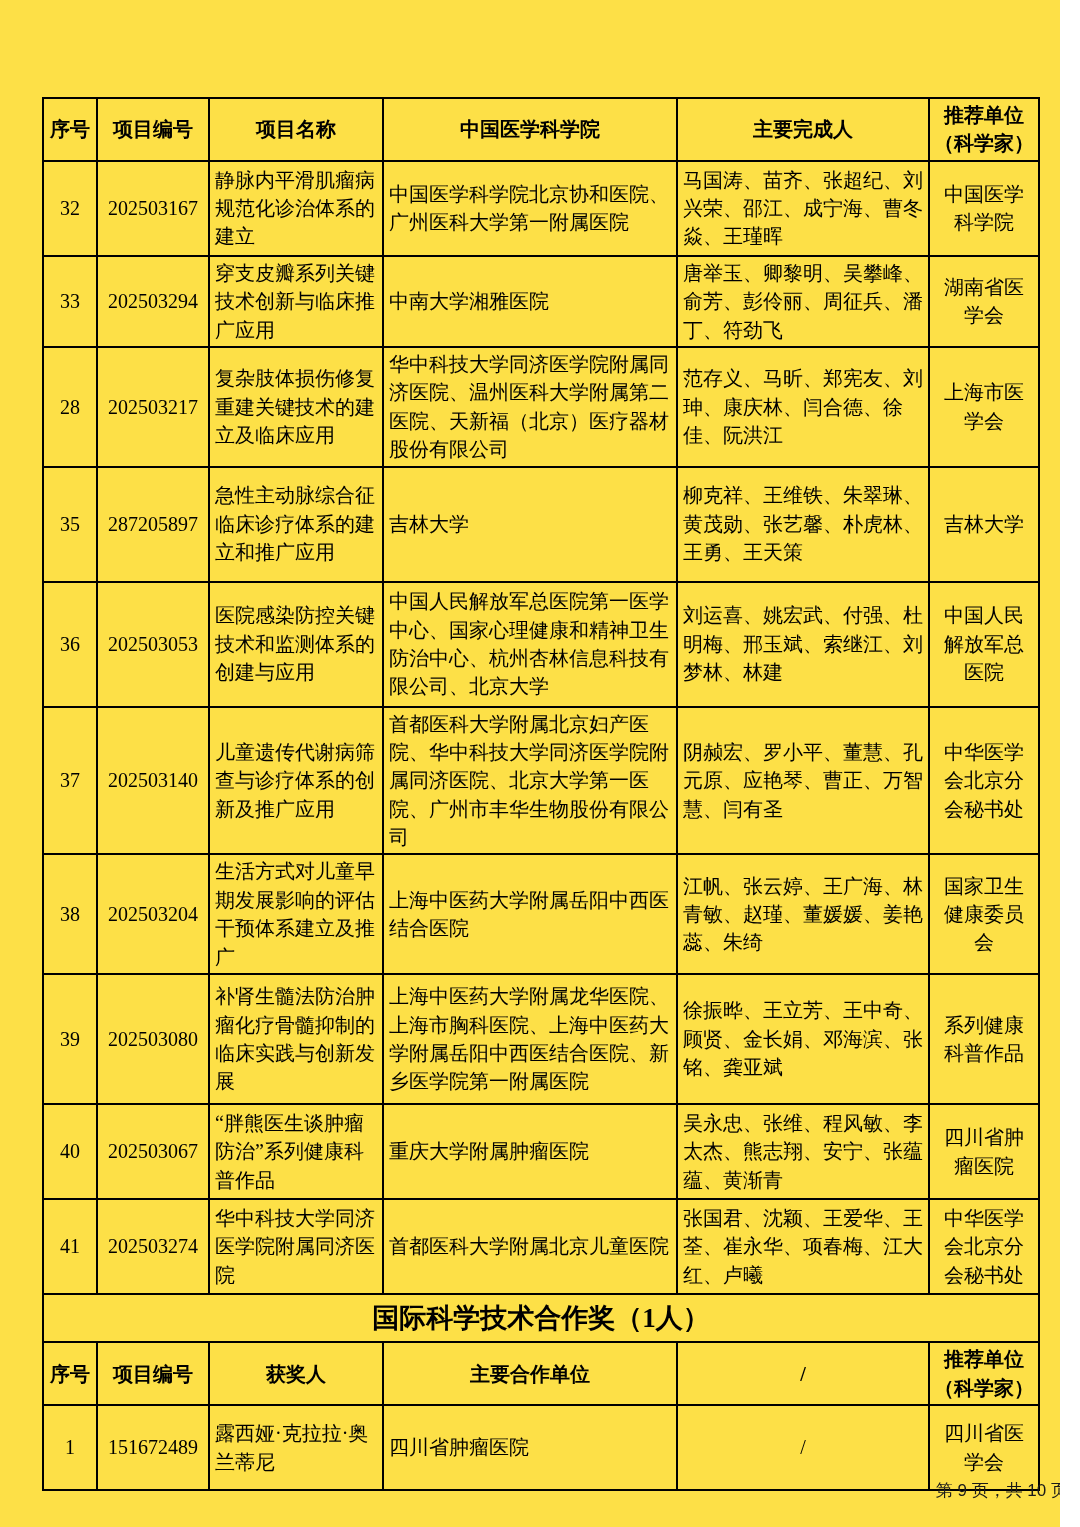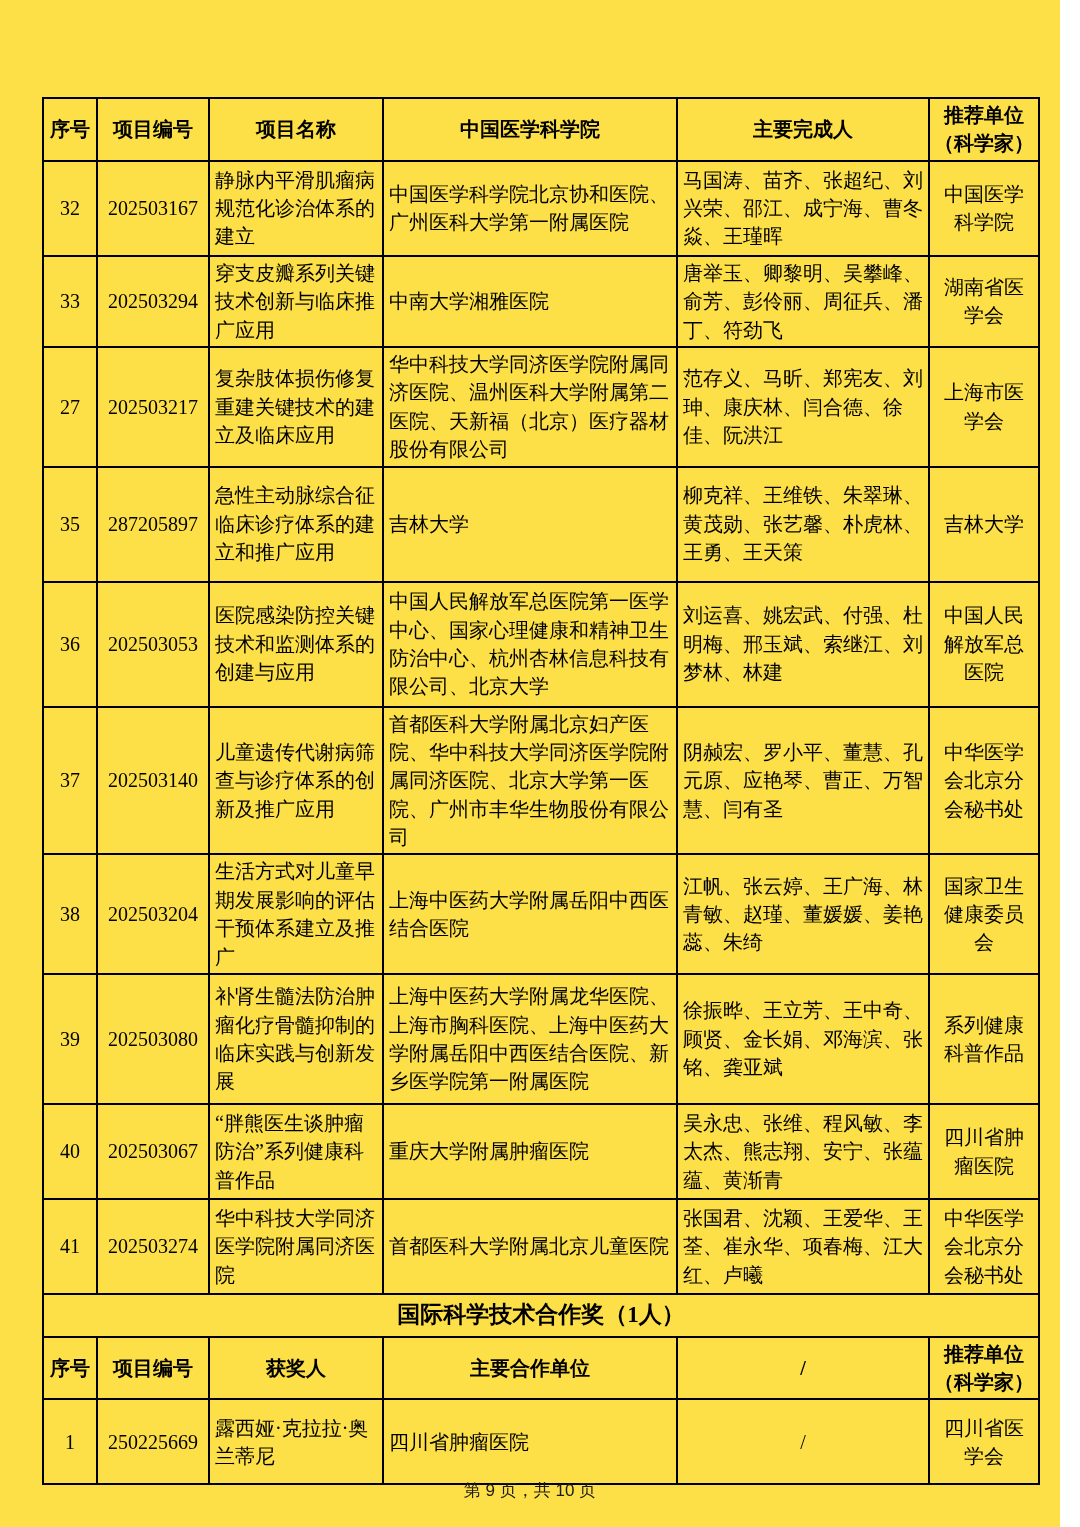--- a/index.html
+++ b/index.html
@@ -23,27 +23,27 @@
   }
   table.awards th{font-weight:bold;text-align:center;padding:2px 2px;}
   .c{text-align:center;}
   .l{text-align:left;}
   .prewrap{white-space:pre-line;border-radius:11px;}
   tr.rh40{height:40px;} tr.rh50{height:50px;} tr.rh85{height:85px;}
   tr.rh90{height:90px;} tr.rh95{height:95px;} tr.rh110{height:110px;}
   tr.rh115{height:115px;} tr.rh125{height:125px;} tr.rh130{height:130px;}
   tr.rh140{height:140px;}
   tr.section-title td{
-    font-size:23px;font-weight:bold;text-align:center;padding:4px 2px;
+    font-size:27px;font-weight:bold;text-align:center;padding:4px 2px;
   }
   .footer{
     position:absolute;left:0;top:1479px;width:100%;
-    text-align:center;
+    text-align:right;
     font-family:"Liberation Sans","DejaVu Sans",sans-serif;
-    font-size:17px;color:#1a1a1a;
+    font-size:17px;color:#1a1a1a;padding-left:8px;
   }
 </style>
 </head>
 <body>
 
 <div class="page">
 
   <table class="awards">
     <colgroup>
       <col style="width:54px">
@@ -77,21 +77,21 @@
     <tr class="rh90">
       <td class="c">33</td>
       <td class="c">202503294</td>
       <td class="l">穿支皮瓣系列关键技术创新与临床推广应用</td>
       <td class="l">中南大学湘雅医院</td>
       <td class="l">唐举玉、卿黎明、吴攀峰、俞芳、彭伶丽、周征兵、潘丁、符劲飞</td>
       <td class="c">湖南省医学会</td>
     </tr>
 
     <tr class="rh110">
-      <td class="c">27</td>
+      <td class="c">28</td>
       <td class="c">202503217</td>
       <td class="l">复杂肢体损伤修复重建关键技术的建立及临床应用</td>
       <td class="l">华中科技大学同济医学院附属同济医院、温州医科大学附属第二医院、天新福（北京）医疗器材股份有限公司</td>
       <td class="l">范存义、马昕、郑宪友、刘珅、康庆林、闫合德、徐佳、阮洪江</td>
       <td class="c">上海市医学会</td>
     </tr>
 
     <tr class="rh115">
       <td class="c">35</td>
       <td class="c">287205897</td>
@@ -164,21 +164,21 @@
       <th>项目编号</th>
       <th>获奖人</th>
       <th>主要合作单位</th>
       <th>/</th>
       <th class="prewrap">推荐单位
 （科学家）</th>
     </tr>
 
     <tr class="rh85">
       <td class="c">1</td>
-      <td class="c">250225669</td>
+      <td class="c">151672489</td>
       <td class="l">露西娅·克拉拉·奥兰蒂尼</td>
       <td class="l">四川省肿瘤医院</td>
       <td class="c">/</td>
       <td class="c">四川省医学会</td>
     </tr>
   </tbody>
     </table>
 
   <div class="footer">第 9 页，共 10 页</div>
 </div>

